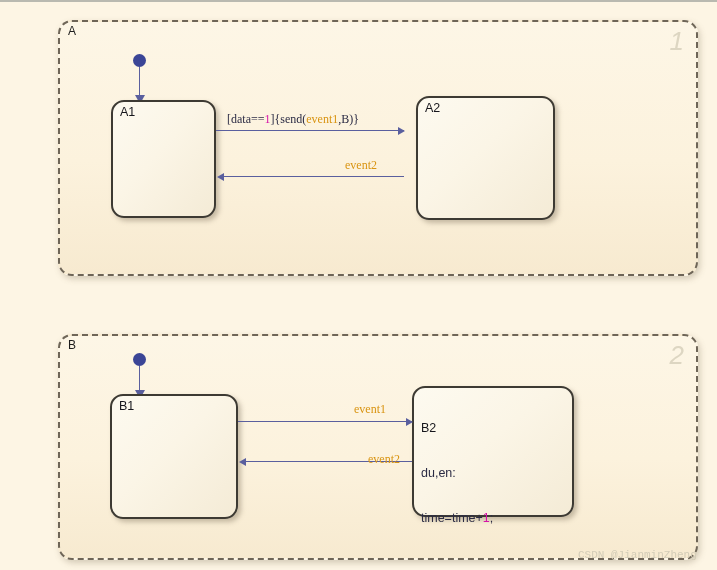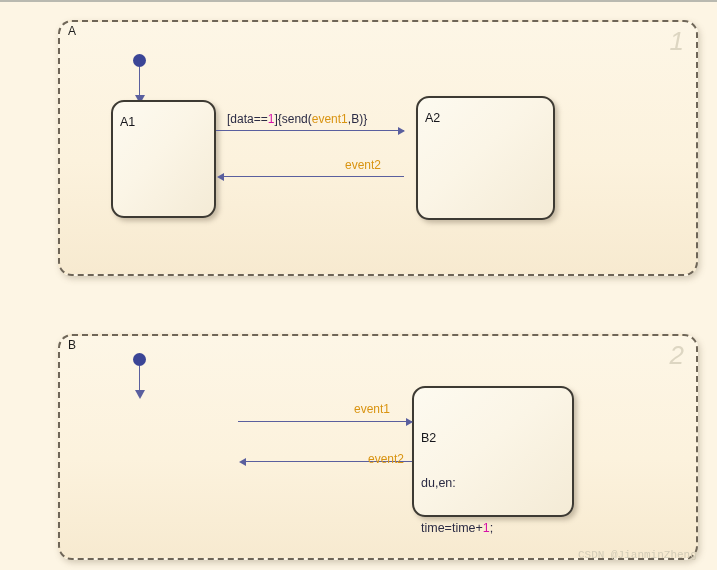--- a/index.html
+++ b/index.html
@@ -60,21 +60,20 @@
     box-sizing: border-box;
   }
   .state-text {
     position: absolute;
     top: 3px;
     left: 7px;
     font-size: 12.5px;
     line-height: 15px;
     color: #16161c;
     white-space: pre;
-    margin-top: 10px;
   }
   .state-name {
     display: block;
   }
   .kw-num { color: #d613a8; }
   .kw-evt { color: #d99412; }
   .kw-plain { color: #2b2b44; }
 
   
   .edge {
@@ -112,20 +111,21 @@
     border-right: 5px solid transparent;
     border-top: 9px solid #5a5f9e;
   }
 
   .edge-label {
     position: absolute;
     font-size: 12px;
     line-height: 14px;
     white-space: nowrap;
     color: #2b2b44;
+    font-family: Liberation Serif, serif;
   }
   .edge-label.evt { color: #d99412; margin-left: 20px; }
 
   
   .watermark {
     position: absolute;
     font-size: 11px;
     color: #d3ccb7;
     white-space: nowrap;
     user-select: none;
@@ -165,20 +165,23 @@
   </div>
 
   <div class="superstate" style="left:58px; top:332px; width:640px; height:226px;">
     <span class="superstate-label">B</span>
     <span class="superstate-index">2</span>
 
     <div class="default-dot" style="left:73px; top:17px;"></div>
     <div class="edge v" style="left:79px; top:30px; height:28px;"></div>
     <div class="arrow arrow-down" style="left:75px; top:54px;"></div>
 
+    <div class="state" style="left:50px; top:58px; width:128px; height:125px;">
+      <span class="state-text state-name">B1</span>
+    </div>
 
     <div class="state" style="left:352px; top:50px; width:162px; height:131px;">
       <div class="state-text">
         <span class="state-name">B2</span>
         <span style="display:block" class="kw-plain">du,en:</span>
         <span style="display:block"><span class="kw-plain">time=time+</span><span class="kw-num">1</span><span class="kw-plain">;</span></span>
       </div>
     </div>
 
     <div class="edge h" style="left:178px; top:85px; width:174px;"></div>

